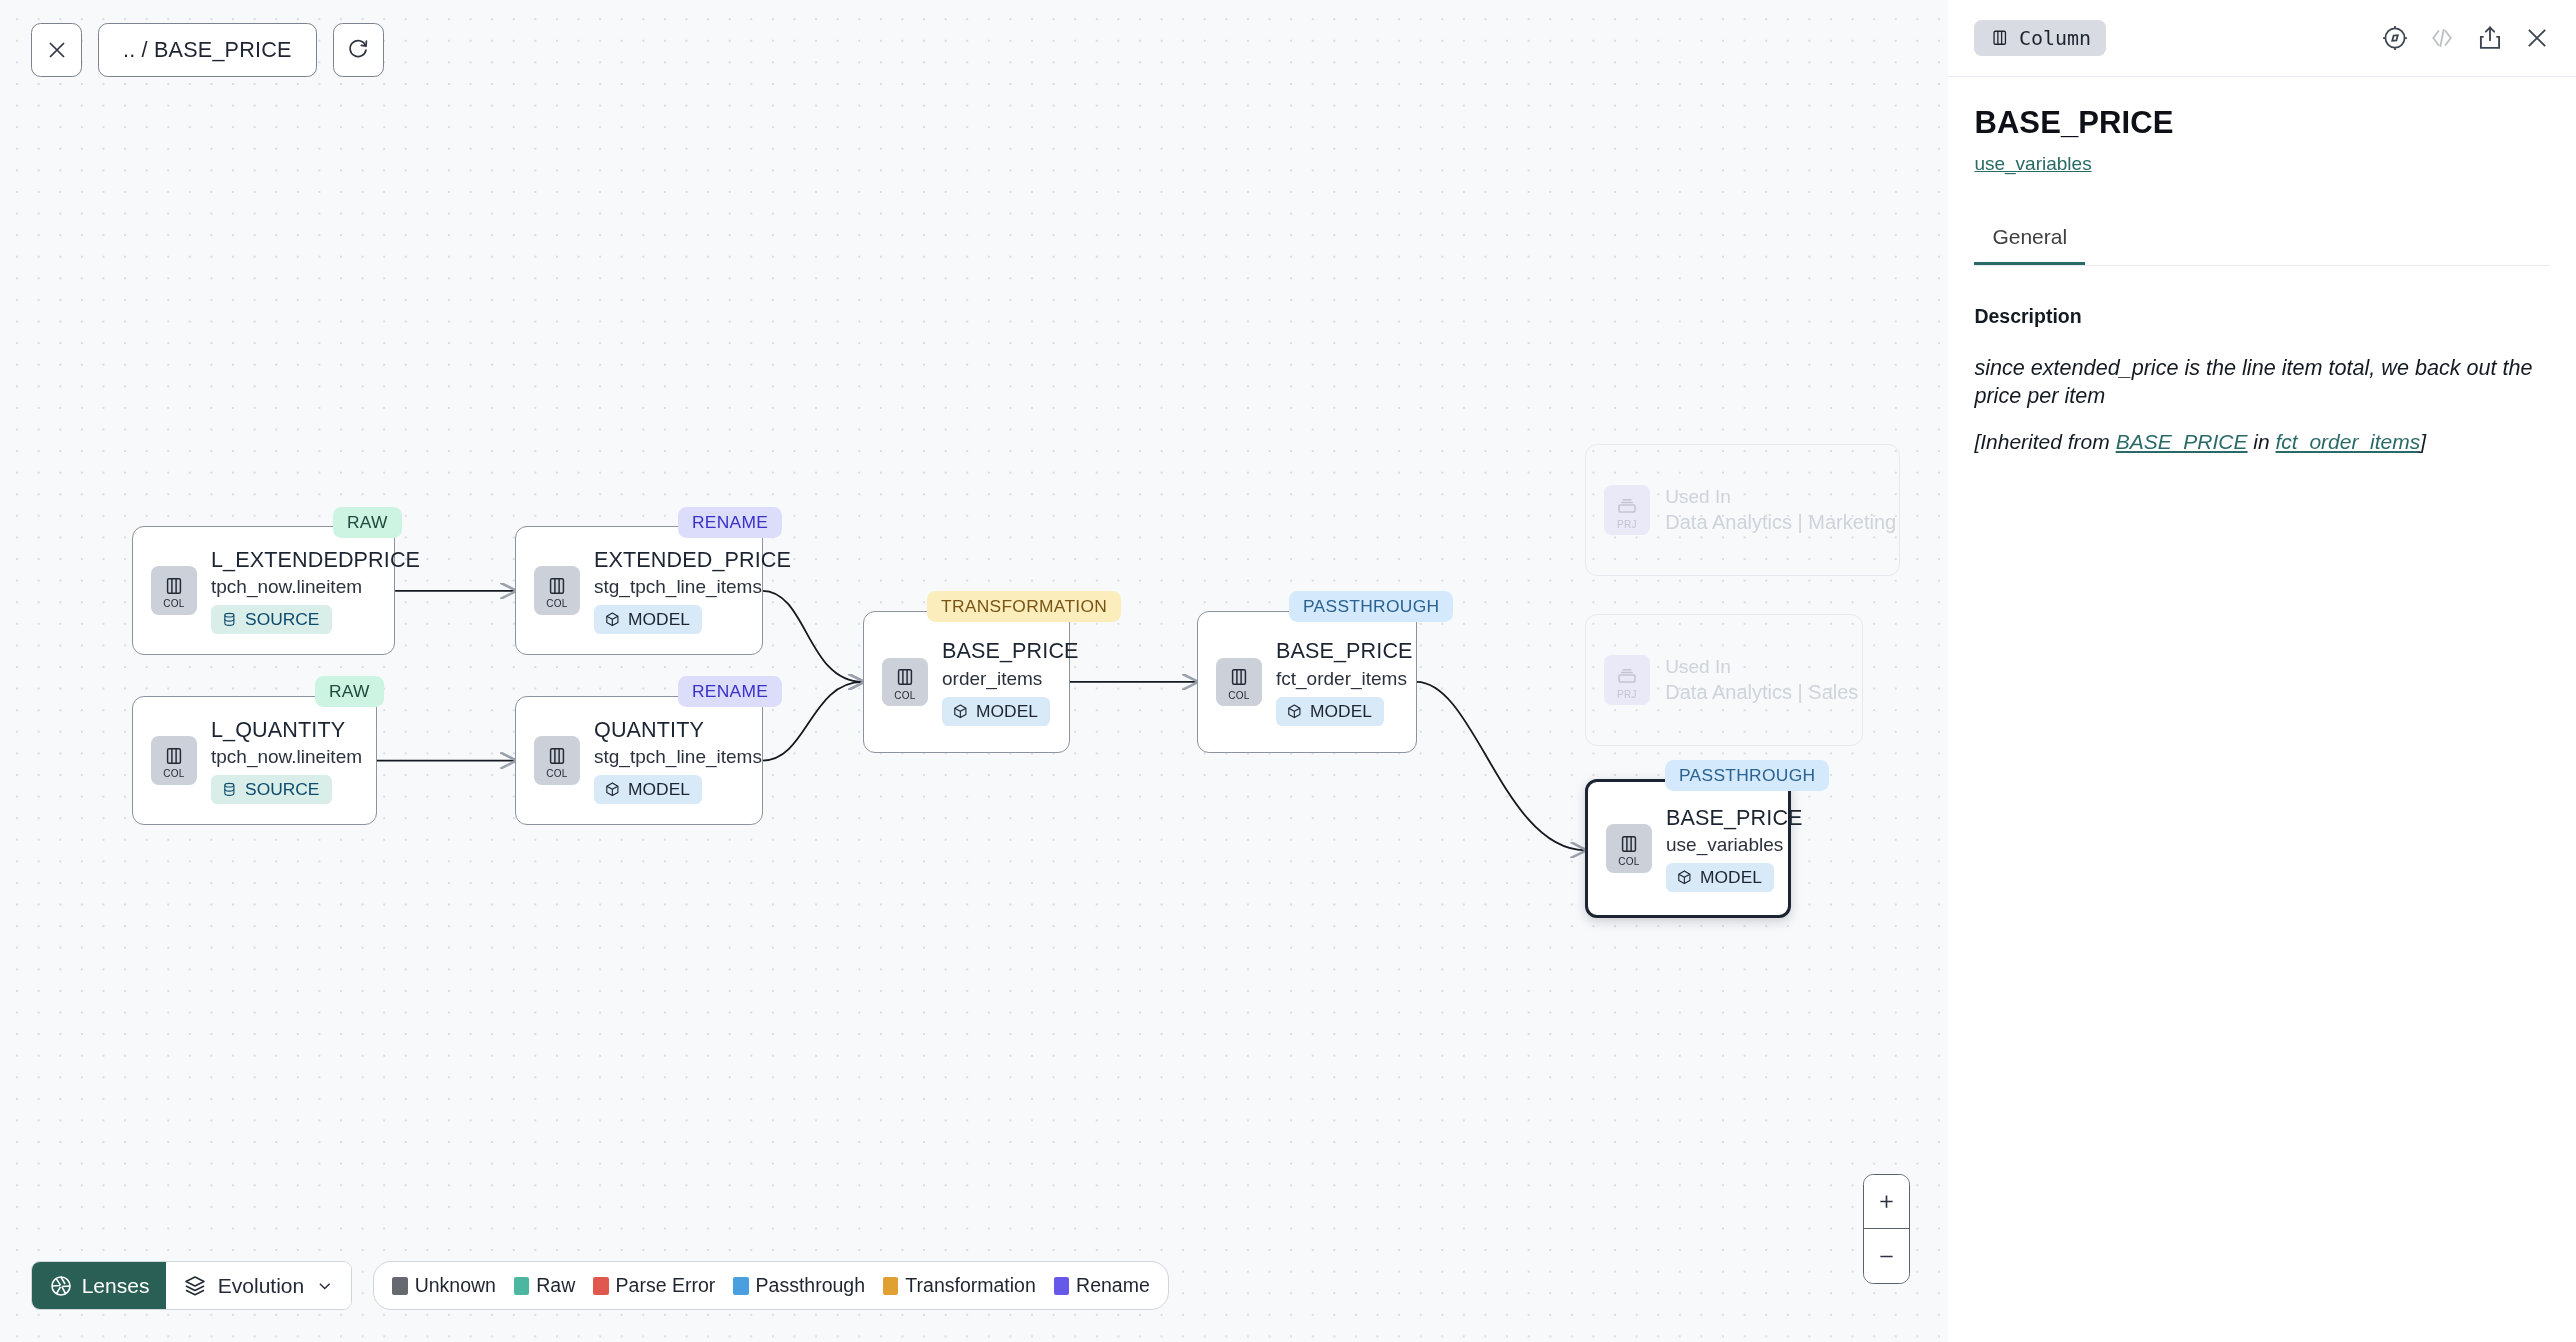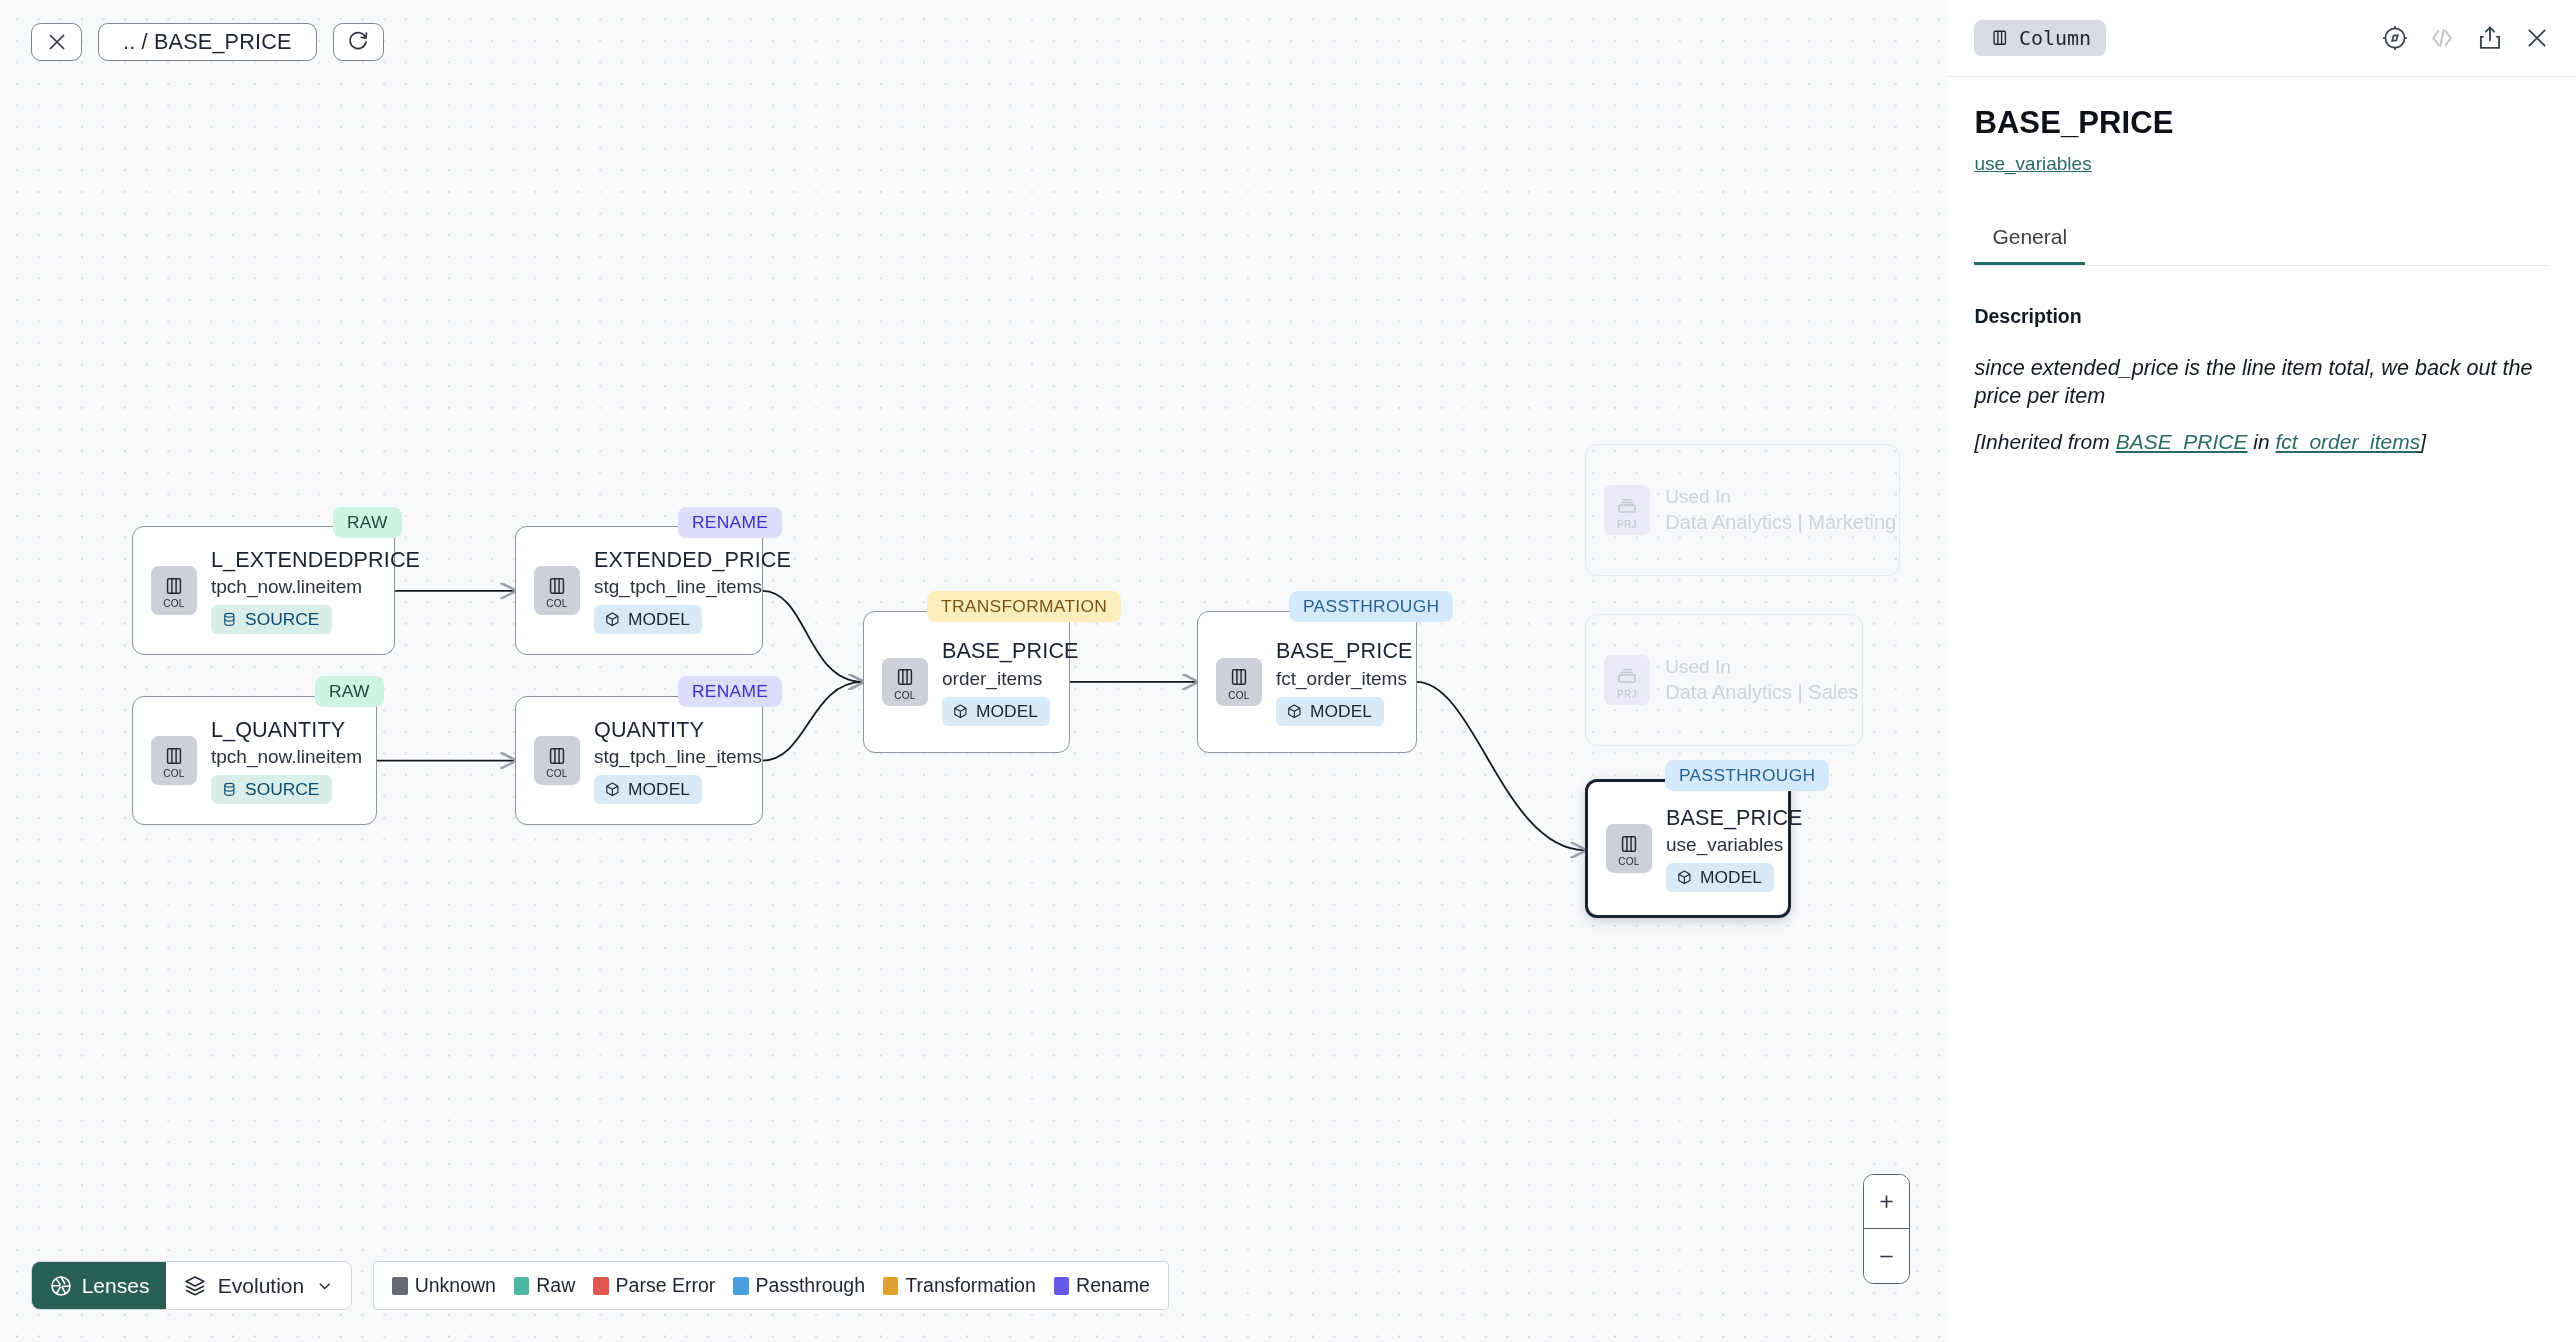--- a/index.html
+++ b/index.html
@@ -19,21 +19,21 @@
     background-image: radial-gradient(circle, #d8dce4 1.1px, transparent 1.2px);
     background-size: 21.6px 21.6px;
     background-position: 6.3px 8.4px;
     overflow: hidden;
   }
 
   
   .top-tools { position: absolute; top: 23px; left: 31px; display: flex; align-items: center; gap: 16px; z-index: 40; }
   .tool-btn {
     background: #ffffff; border: 1.1px solid #7a838f; border-radius: 9.7px;
-    height: 38px; display: flex; align-items: center; justify-content: center;
+    height: 54px; display: flex; align-items: center; justify-content: center;
     color: #2e3440; cursor: pointer;
   }
   .tool-btn.square { width: 51px; }
   .tool-btn.pill { padding: 0 24px; font-size: 21.6px; color: #1f2530; letter-spacing: 0.2px; }
 
   
   .node {
     position: absolute; background: #ffffff;
     border: 1.2px solid #8b939e; border-radius: 12px;
     display: flex; align-items: center; gap: 14px;
@@ -80,21 +80,21 @@
   .lens-left {
     background: #2a5f56; color: #ffffff; display: flex; align-items: center; gap: 9px;
     padding: 0 16.7px; font-size: 21px; cursor: pointer;
   }
   .lens-right {
     background: #ffffff; color: #242b36; display: flex; align-items: center; gap: 11px;
     padding: 0 16.7px; font-size: 21px; cursor: pointer;
   }
   .legend {
     display: flex; align-items: center; gap: 18px; background: #ffffff;
-    border: 1px solid #cfd5dd; border-radius: 4px; height: 49px; padding: 0 18px;
+    border: 1px solid #cfd5dd; border-radius: 18px; height: 49px; padding: 0 18px;
   }
   .legend-item { display: flex; align-items: center; gap: 7px; font-size: 19.5px; color: #1f2530; white-space: nowrap; }
   .swatch { width: 15.3px; height: 18px; border-radius: 2.1px; flex: none; }
 
   
   .zoom-ctl {
     position: absolute; right: 38px; bottom: 59px; width: 47px;
     background: #ffffff; border: 1.3px solid #59616d; border-radius: 10.4px;
     display: flex; flex-direction: column; z-index: 40; overflow: hidden;
   }

